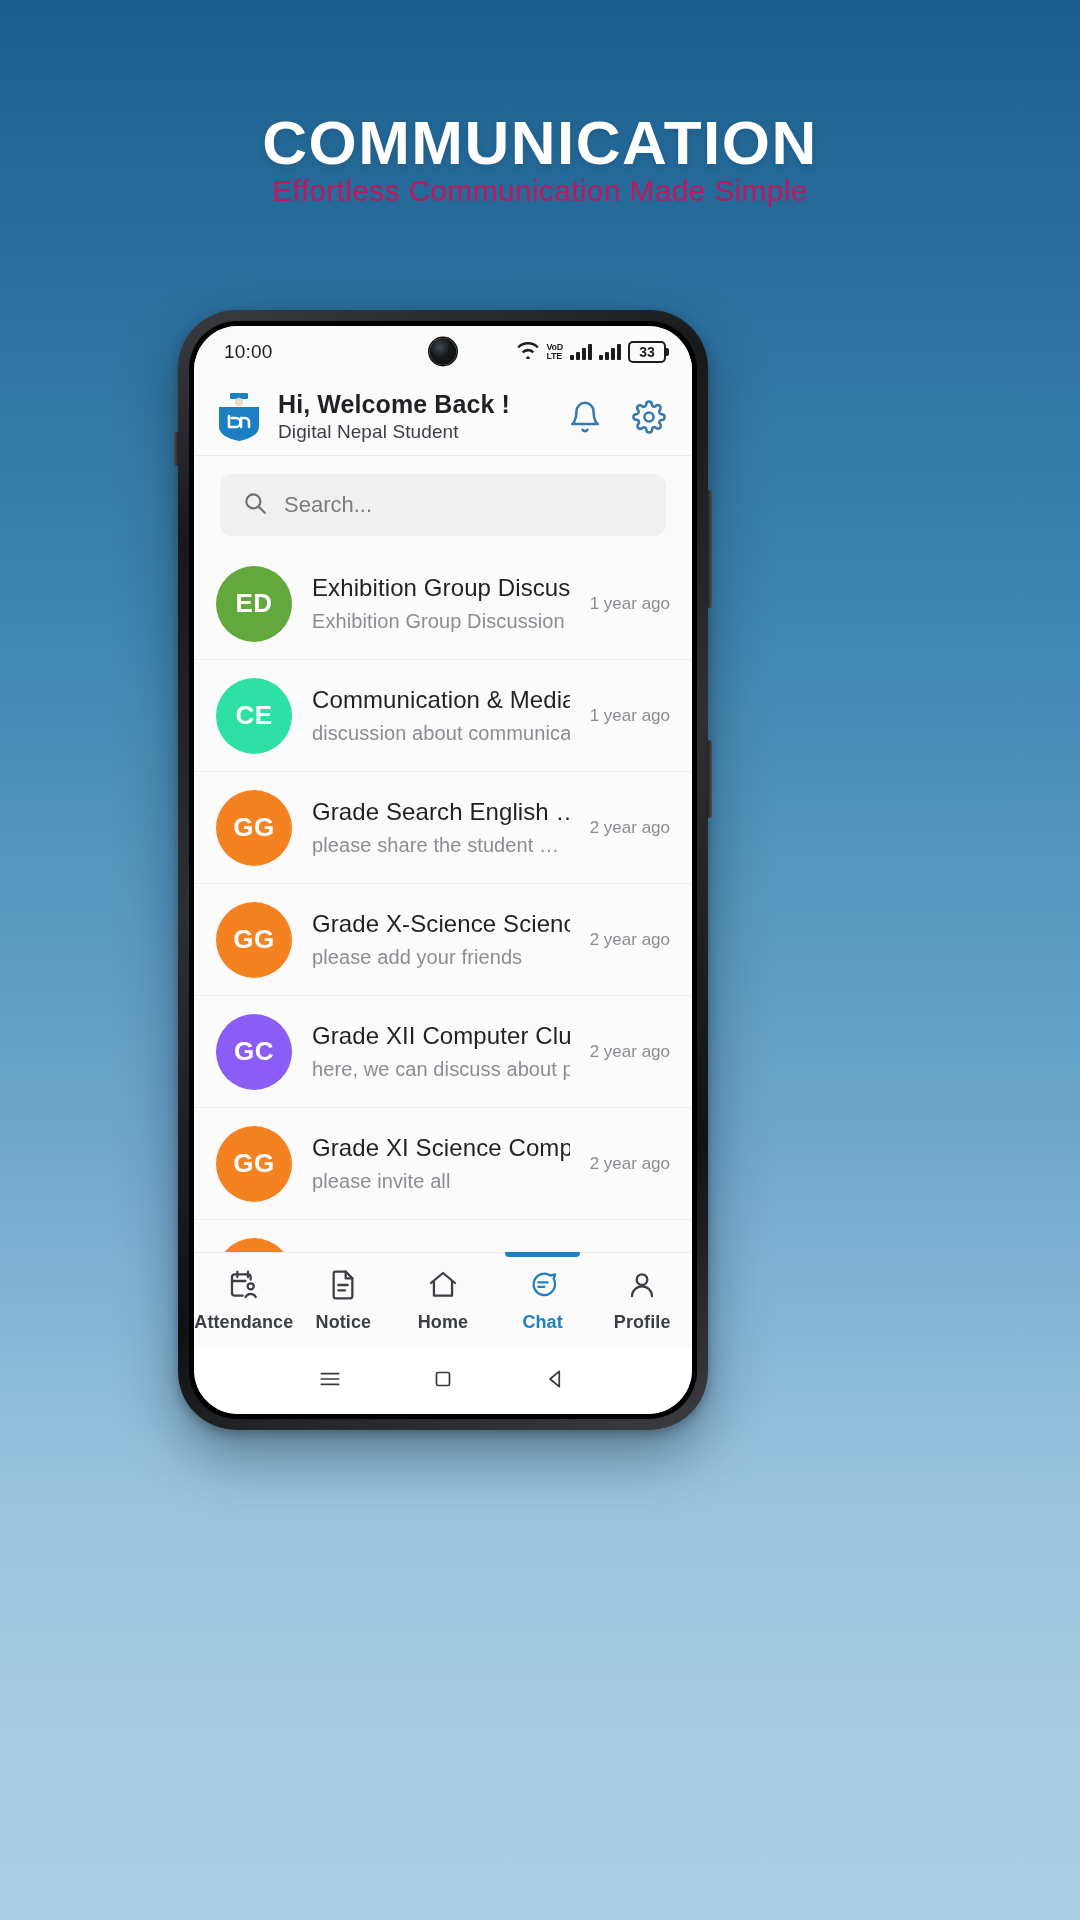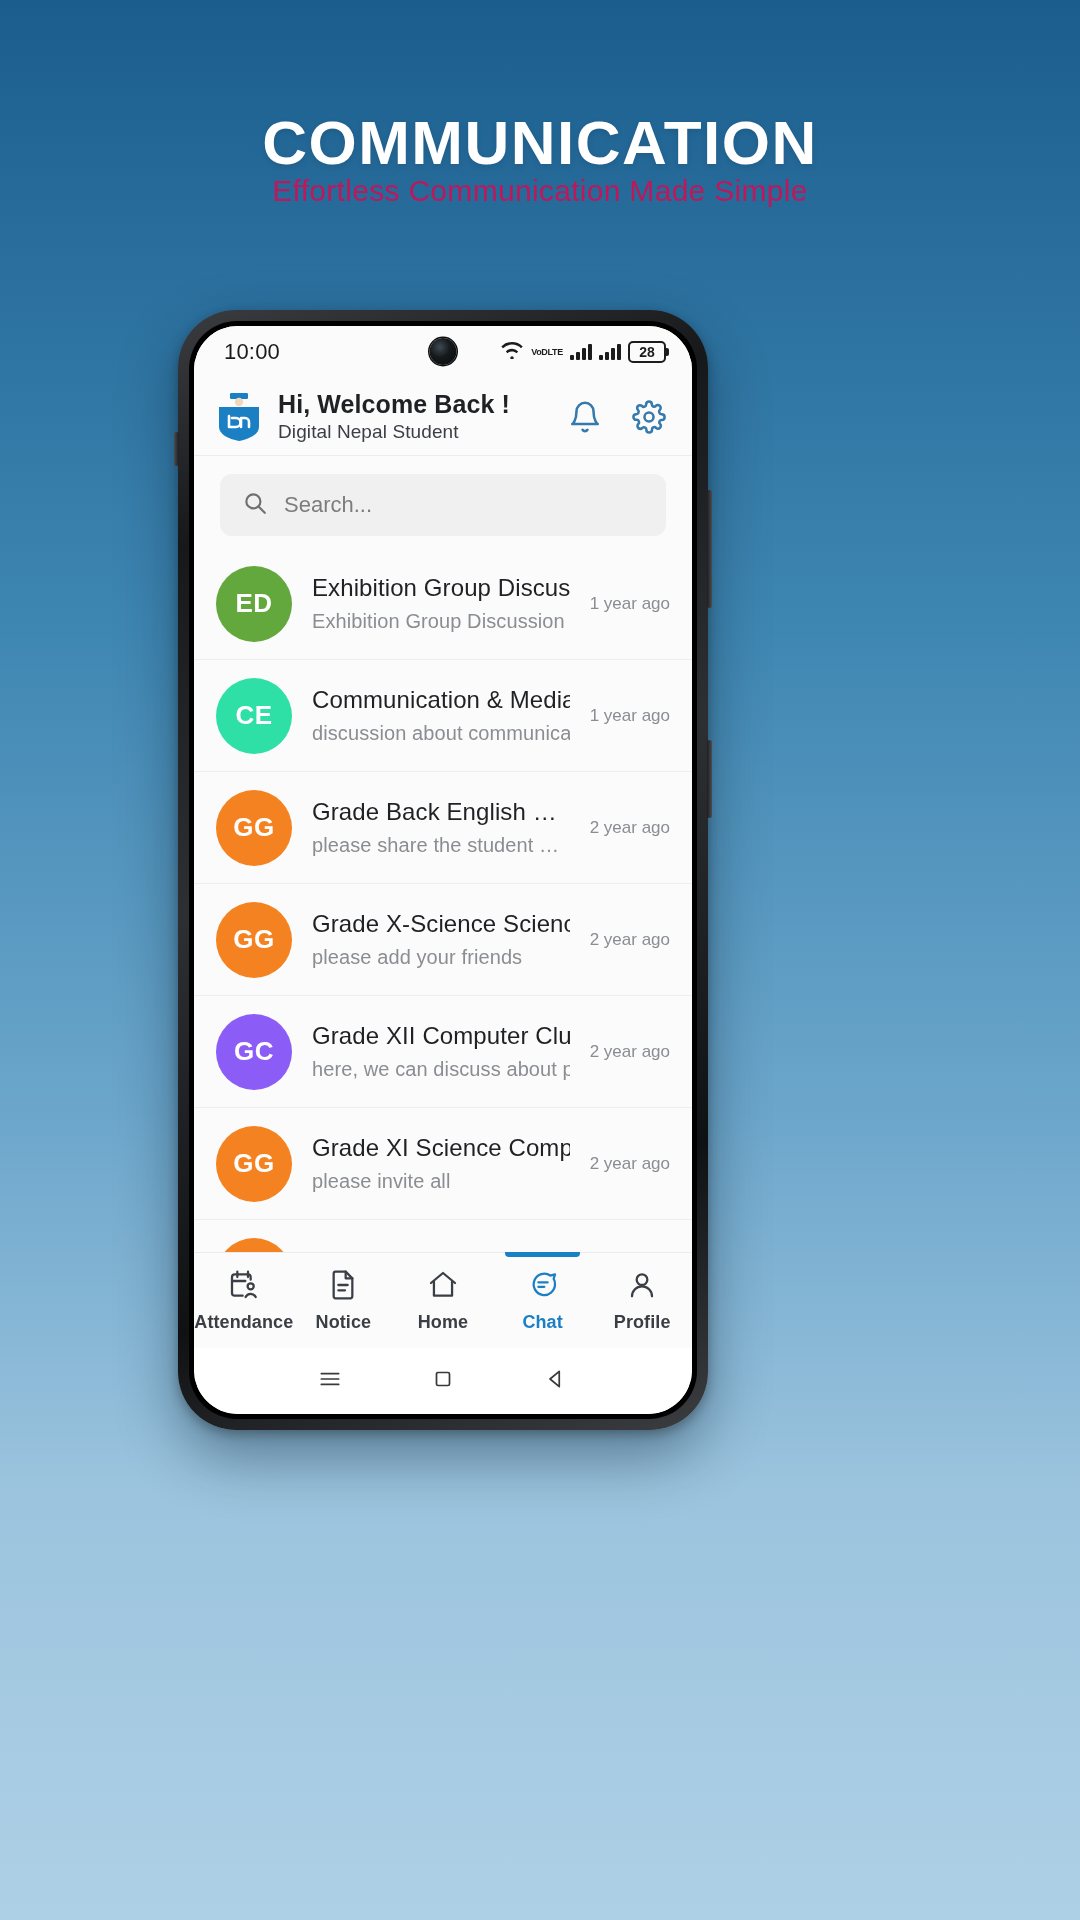--- a/index.html
+++ b/index.html
@@ -62,31 +62,31 @@
   }
 
   
   .statusbar {
     height: 52px; flex: 0 0 52px;
     display: flex; align-items: center; justify-content: space-between;
     padding: 0 26px 0 30px;
     background: #fbfbfb;
     position: relative;
   }
-  .status-time { font-size: 22px; font-weight: 500; color: #1c1c1c; letter-spacing: .2px; }
+  .status-time { font-size: 19px; font-weight: 500; color: #1c1c1c; letter-spacing: .2px; }
   .punch {
     position: absolute; left: 50%; transform: translateX(-50%); top: 12px;
     width: 27px; height: 27px; border-radius: 50%;
     background: radial-gradient(circle at 38% 34%, #3d4a52 0%, #16191b 42%, #0a0c0d 100%);
     box-shadow: 0 0 0 1.5px #0d0f10;
   }
   .status-right { display: flex; align-items: center; gap: 7px; }
   .volte {
     font-size: 9px; line-height: 9px; font-weight: 400; color: #1c1c1c;
-    display: flex; flex-direction: row; align-items: flex-start;
+    display: flex; flex-direction: column; align-items: flex-start;
   }
   .volte b { display: block; letter-spacing: -.3px; }
   .bars { display: flex; align-items: flex-end; gap: 2px; height: 16px; }
   .bars i { width: 4px; background: #1c1c1c; border-radius: 1px; display: block; }
   .bars i:nth-child(1){height:5px}.bars i:nth-child(2){height:8px}
   .bars i:nth-child(3){height:12px}.bars i:nth-child(4){height:16px}
   .battery {
     border: 2px solid #1c1c1c; border-radius: 5px;
     padding: 1px 5px; font-size: 14px; font-weight: 600; color: #1c1c1c;
     position: relative; min-width: 38px; text-align: center;
@@ -200,21 +200,21 @@
               <i></i>
               <i></i>
               <i></i>
             </span>
           <span class="bars">
               <i></i>
               <i></i>
               <i></i>
               <i></i>
             </span>
-          <span class="battery">28</span>
+          <span class="battery">33</span>
         </div>
       </div>
 
       <div class="app-header">
         <div class="logo">
           <svg width="46" height="50" viewBox="0 0 46 50">
             <rect x="14" y="1" width="18" height="6" rx="1.2" fill="#1b7fc4"></rect>
             <circle cx="23" cy="10" r="4.2" fill="#f2d7bd"></circle>
             <path d="M3 15h40v20c0 7-9 12-20 14C12 47 3 42 3 35z" fill="#1b7fc4"></path>
             <path d="M13 24v11h7a4.5 4.5 0 0 0 0-9h-4" fill="none" stroke="#fff" stroke-width="2.6" stroke-linecap="round" stroke-linejoin="round"></path>
@@ -267,21 +267,21 @@
             <div class="avatar" style="background: rgb(46, 224, 166);">CE</div>
             <div class="chat-main">
               <div class="chat-name">Communication &amp; Media …</div>
               <div class="chat-msg">discussion about communication</div>
             </div>
             <div class="chat-time">1 year ago</div>
           </div>
           <div class="chat-row">
             <div class="avatar" style="background: rgb(245, 130, 32);">GG</div>
             <div class="chat-main">
-              <div class="chat-name">Grade Back English …</div>
+              <div class="chat-name">Grade Search English …</div>
               <div class="chat-msg">please share the student …</div>
             </div>
             <div class="chat-time">2 year ago</div>
           </div>
           <div class="chat-row">
             <div class="avatar" style="background: rgb(245, 130, 32);">GG</div>
             <div class="chat-main">
               <div class="chat-name">Grade X-Science Science …</div>
               <div class="chat-msg">please add your friends</div>
             </div>

